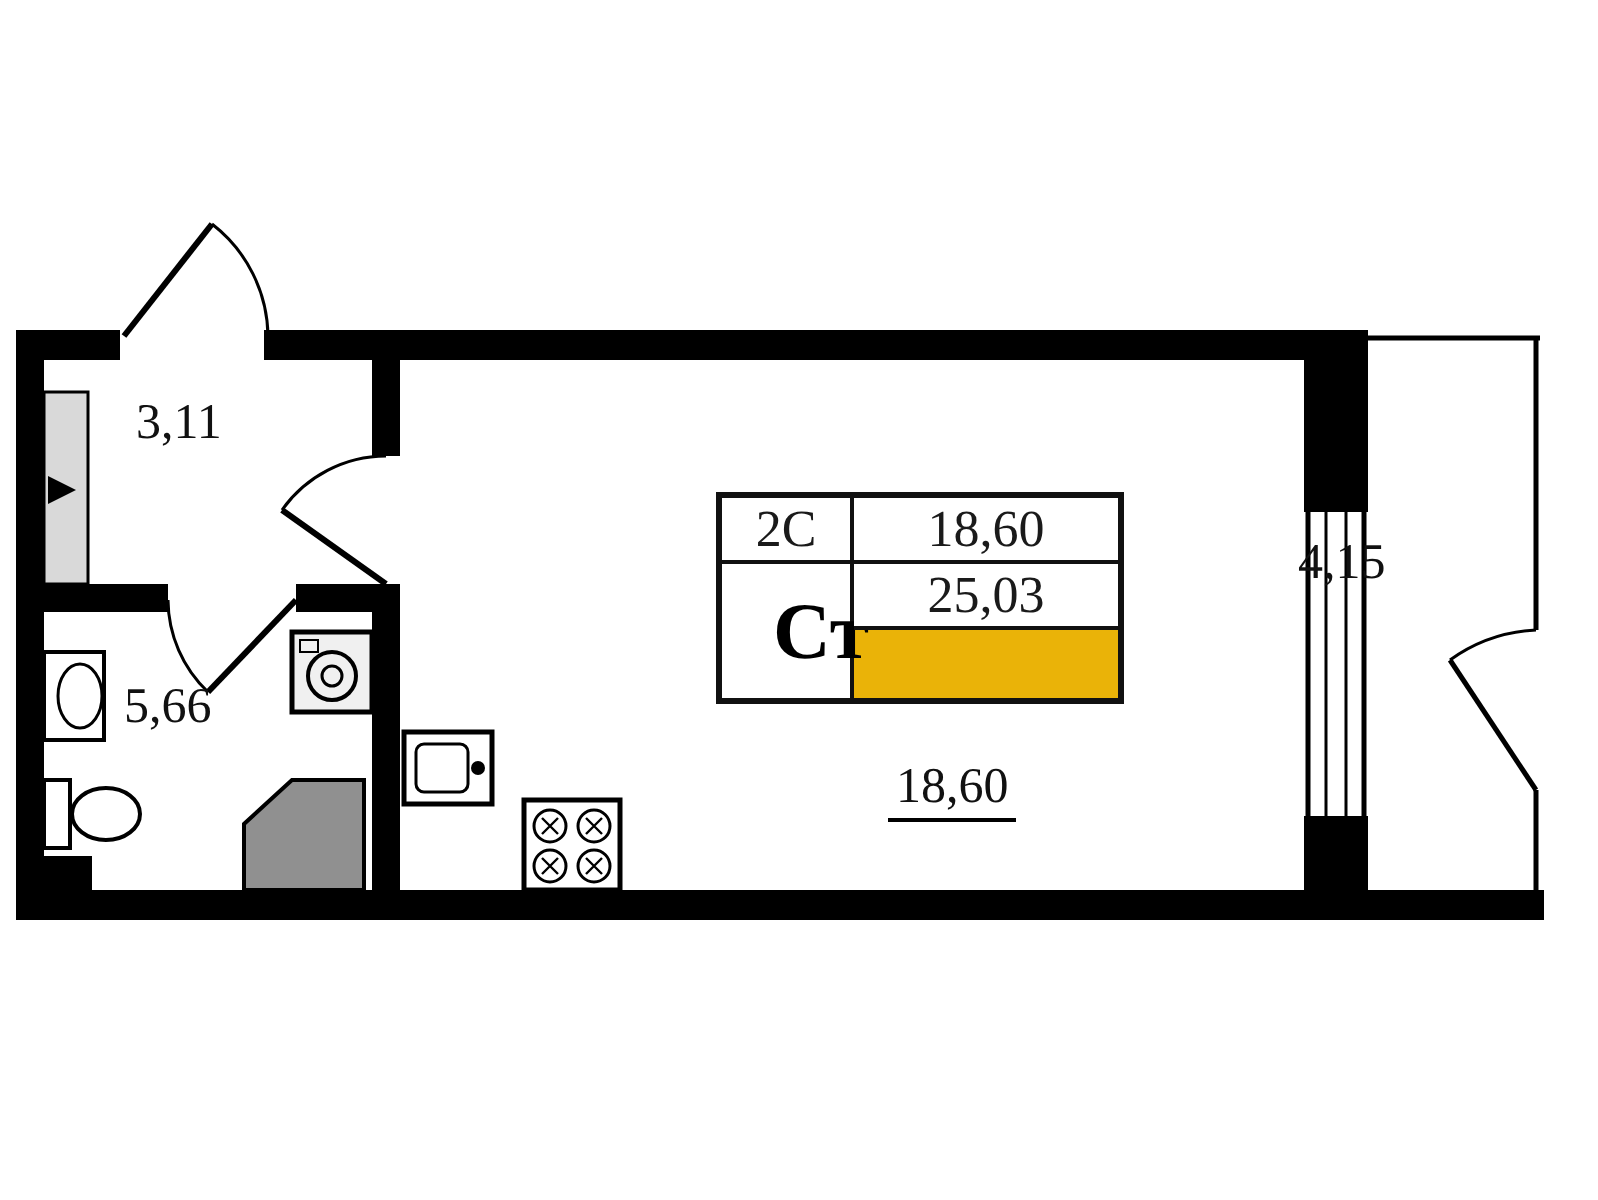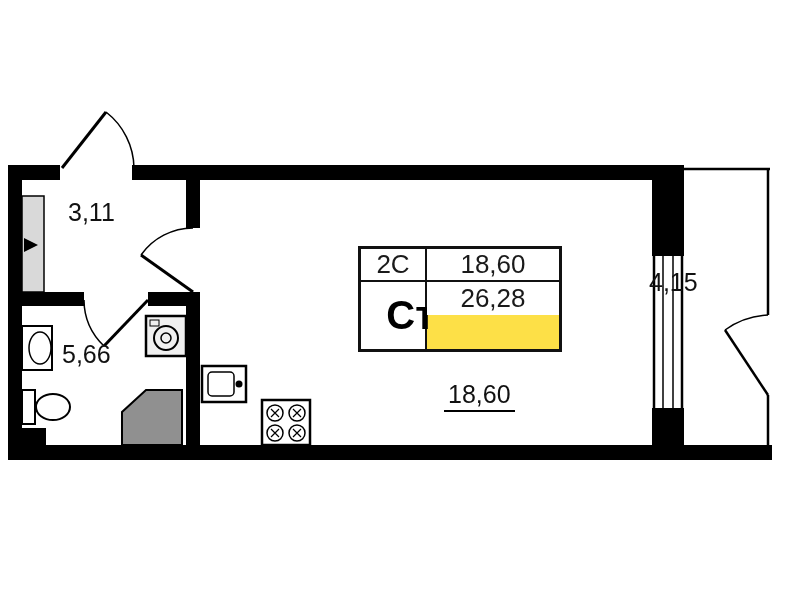--- a/index.html
+++ b/index.html
@@ -7,20 +7,21 @@
     padding: 0;
     background: #ffffff;
     font-family: "Liberation Sans", sans-serif;
   }
   .canvas {
     position: relative;
     width: 799px;
     height: 476px;
     background: #ffffff;
     overflow: hidden;
+    font-family: Liberation Serif, serif;
   }
   .plan-svg {
     position: absolute;
     left: 0;
     top: 0;
   }
   .room-label {
     position: absolute;
     font-size: 25px;
     color: #111111;
@@ -32,21 +33,21 @@
   }
   
   .spec-table {
     position: absolute;
     left: 358px;
     top: 246px;
     display: grid;
     grid-template-columns: 66px 132px;
     grid-template-rows: 33px 33px 34px;
     border: 3px solid #111111;
-    background: #fde047;
+    background: #eab308;
     text-align: right;
   }
   .spec-cell {
     display: flex;
     align-items: center;
     justify-content: center;
     font-size: 26px;
     color: #1a1a1a;
     background: #ffffff;
   }
@@ -169,16 +170,16 @@
   <div class="room-label" style="left:62px; top:340px;">5,66</div>
 
   <div class="room-label underlined" style="left:444px; top:380px;">18,60</div>
 
   <div class="room-label" style="left:649px; top:268px;">4,15</div>
 
   <div class="spec-table">
     <div class="spec-cell cell-r1c1">2С</div>
     <div class="spec-cell cell-r1c2">18,60</div>
     <div class="spec-cell cell-unit">Ст</div>
-    <div class="spec-cell">26,28</div>
+    <div class="spec-cell cell-r2c2">25,03</div>
   </div>
 
 </div>
 
 </body></html>

